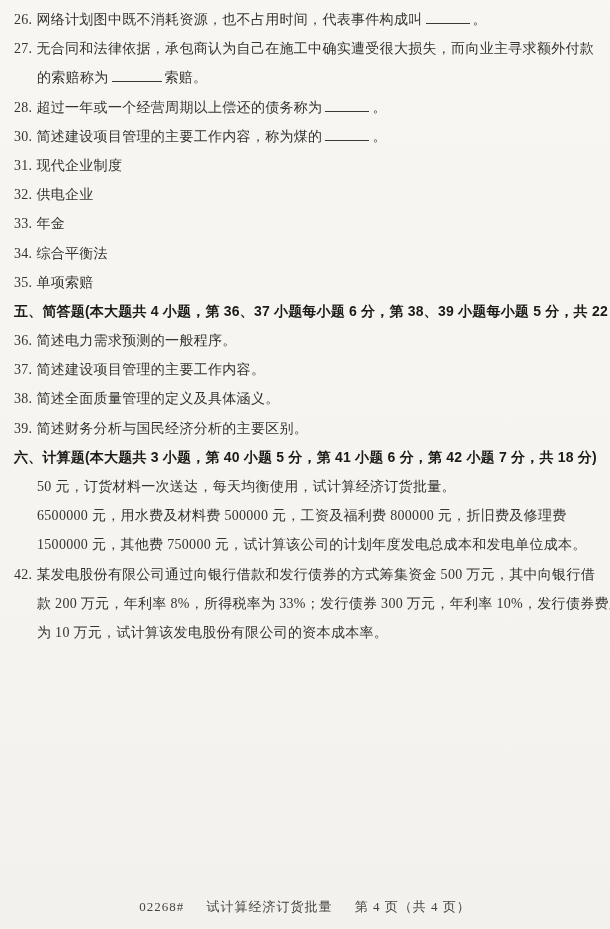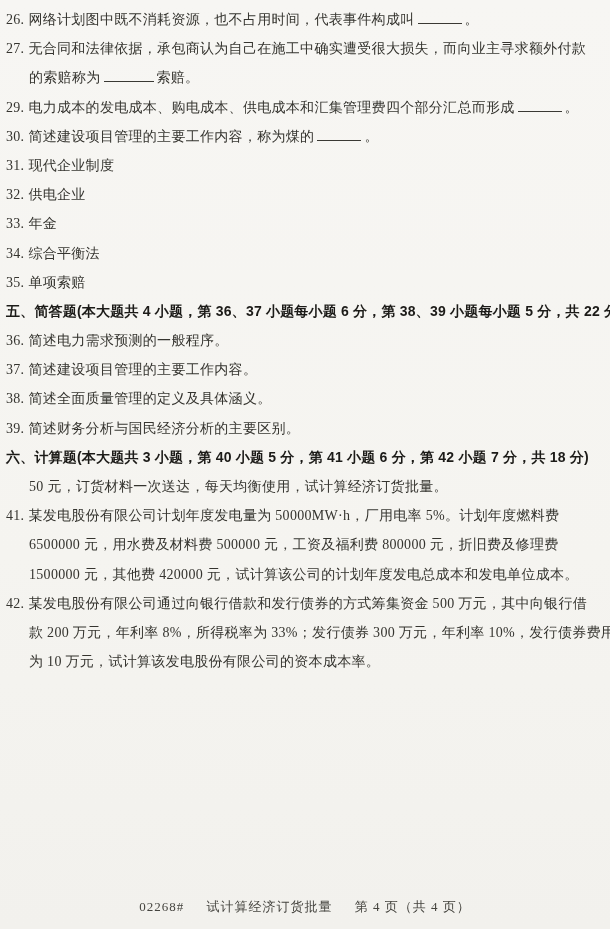--- a/index.html
+++ b/index.html
@@ -9,21 +9,21 @@
     font-family:"Liberation Serif", serif;
   }
   .page{
     position:relative;
     width:610px;height:929px;
     background:linear-gradient(180deg,#f7f6f3 0%,#f5f4f0 60%,#f2f1ed 100%);
     color:#35342f;
     overflow:hidden;
   }
   .content{
-    padding:5px 13px 0 6px;
+    padding:5px 13px 0 14px;
     font-size:14px;
   }
   .line{
     line-height:29.2px;
     height:29.2px;
     white-space:nowrap;
     letter-spacing:0.3px;
   }
   .num{
     margin-right:4px;
@@ -67,24 +67,24 @@
       <span class="num">26.</span><span>网络计划图中既不消耗资源，也不占用时间，代表事件构成叫</span><span class="blank"></span><span>。</span>
     </div>
 
     <div class="line">
       <span class="num">27.</span><span>无合同和法律依据，承包商认为自己在施工中确实遭受很大损失，而向业主寻求额外付款</span>
     </div>
     <div class="line cont">
       <span>的索赔称为</span><span class="blank wide"></span><span>索赔。</span>
     </div>
 
+    <div class="line">
+      <span class="num">28.</span><span>超过一年或一个经营周期以上偿还的债务称为</span><span class="blank"></span><span>。</span>
+    </div>
 
-    <div class="line">
-      <span class="num">29.</span><span>电力成本的发电成本、购电成本、供电成本和汇集管理费四个部分汇总而形成</span><span class="blank"></span><span>。</span>
-    </div>
 
     <div class="line">
       <span class="num">30.</span><span>简述建设项目管理的主要工作内容，称为煤的</span><span class="blank"></span><span>。</span>
     </div>
 
 
     <div class="line">
       <span class="num">31.</span><span>现代企业制度</span>
     </div>
     <div class="line">
@@ -112,25 +112,22 @@
       <span class="num">38.</span><span>简述全面质量管理的定义及具体涵义。</span>
     </div>
     <div class="line">
       <span class="num">39.</span><span>简述财务分析与国民经济分析的主要区别。</span>
     </div>
 
     <div class="line sec-header">六、计算题(本大题共 3 小题，第 40 小题 5 分，第 41 小题 6 分，第 42 小题 7 分，共 18 分)</div>
 
     <div class="line cont">50 元，订货材料一次送达，每天均衡使用，试计算经济订货批量。</div>
 
-    <div class="line">
-      <span class="num">41.</span><span>某发电股份有限公司计划年度发电量为 50000MW·h，厂用电率 5%。计划年度燃料费</span>
-    </div>
     <div class="line cont">6500000 元，用水费及材料费 500000 元，工资及福利费 800000 元，折旧费及修理费</div>
-    <div class="line cont">1500000 元，其他费 420000 元，试计算该公司的计划年度发电总成本和发电单位成本。</div>
+    <div class="line cont">1500000 元，其他费 750000 元，试计算该公司的计划年度发电总成本和发电单位成本。</div>
 
     <div class="line">
       <span class="num">42.</span><span>某发电股份有限公司通过向银行借款和发行债券的方式筹集资金 500 万元，其中向银行借</span>
     </div>
     <div class="line cont">款 200 万元，年利率 8%，所得税率为 33%；发行债券 300 万元，年利率 10%，发行债券费用</div>
     <div class="line cont">为 10 万元，试计算该发电股份有限公司的资本成本率。</div>
 
   </div>
 
   <div class="footer">

